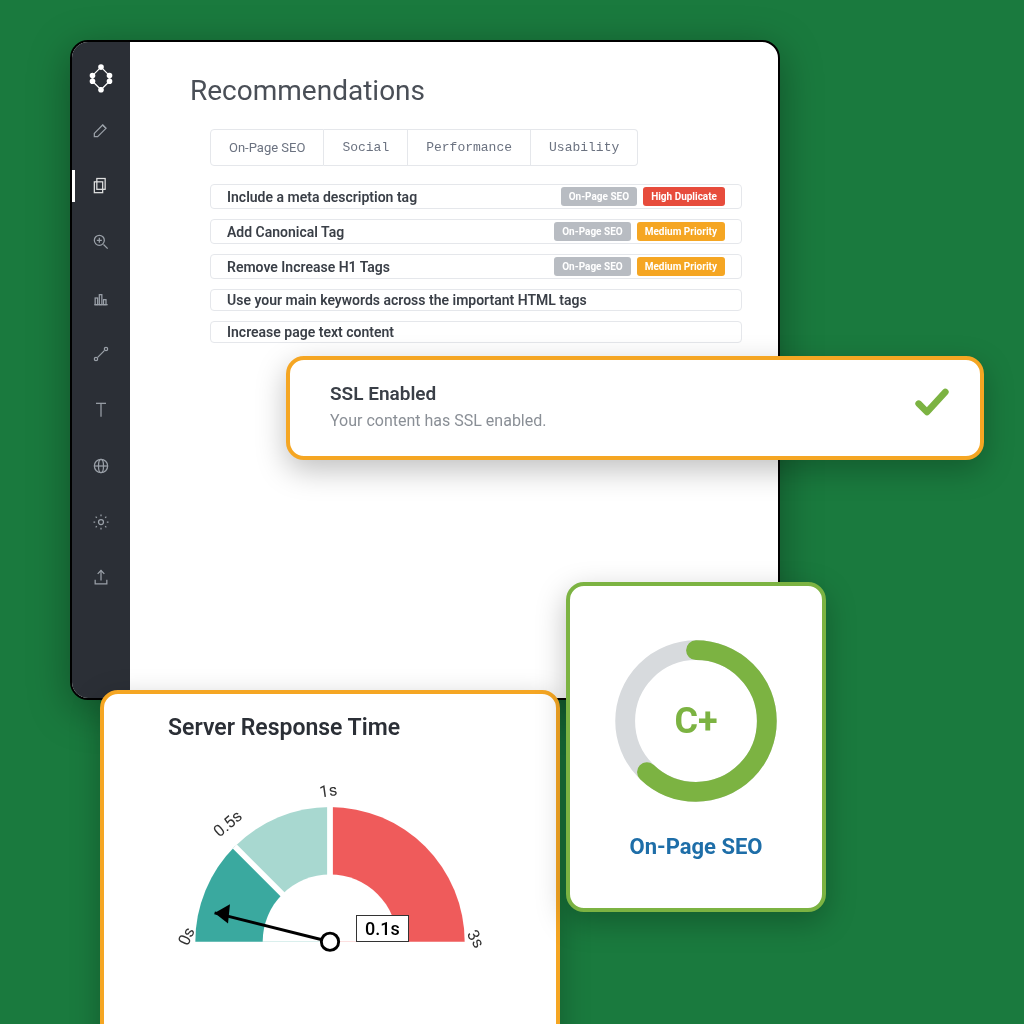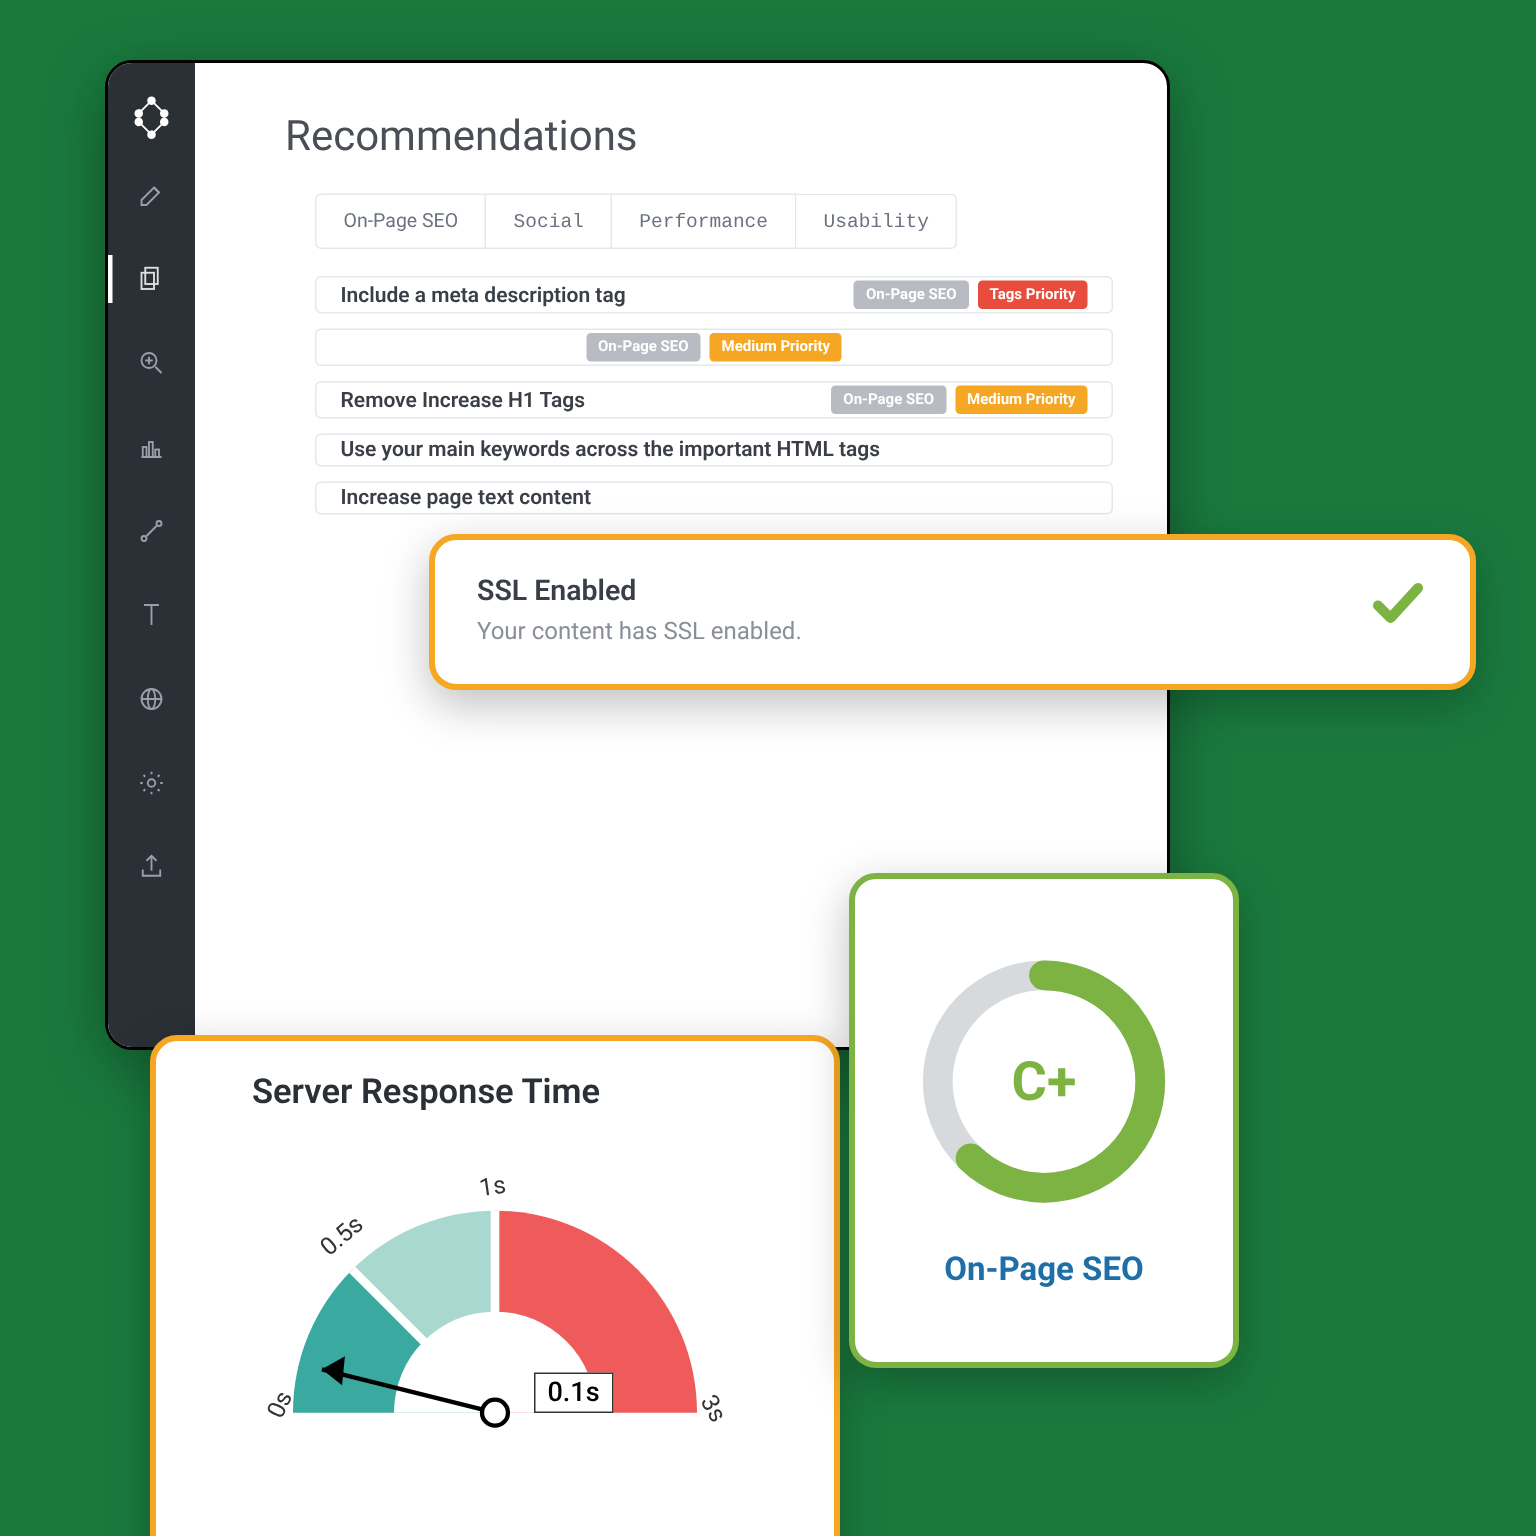--- a/index.html
+++ b/index.html
@@ -75,21 +75,21 @@
   .badge.med { background:#f5a623; }
   
   
   .ssl-card {
     position:absolute;
     left: 286px; top: 356px;
     width: 698px;
     background:#fff;
     border: 4px solid #f5a623;
     border-radius: 18px;
-    padding: 22px 28px 26px 28px;
+    padding: 22px 28px 26px 40px;
     box-shadow: 0 10px 30px rgba(0,0,0,0.25);
   }
   .ssl-row { display:flex; align-items:flex-start; justify-content:space-between; }
   .ssl-row + .ssl-row { margin-top: 18px; }
   .ssl-text h3 { font-size:19px; color:#3a3f47; font-weight:600; margin-bottom:6px; }
   .ssl-text p { font-size:16px; color:#8a8f96; }
   .check { color:#7cb342; }
   .check svg { width:40px; height:40px; stroke:#7cb342; stroke-width:4; fill:none; stroke-linecap:round; stroke-linejoin:round; }
   
   
@@ -210,24 +210,25 @@
       <div class="tab">On-Page SEO</div>
       <div class="tab">Social</div>
       <div class="tab">Performance</div>
       <div class="tab">Usability</div>
     </div>
     <div class="rec-list">
       <div class="rec-item">
         <div class="rec-title">Include a meta description tag</div>
         <div class="badges">
           <span class="badge cat">On-Page SEO</span>
-          <span class="badge high">Tags Priority</span>
+          <span class="badge high">High Duplicate</span>
         </div>
       </div>
       <div class="rec-item">
+        <div class="rec-title">Add Canonical Tag</div>
         <div class="badges">
           <span class="badge cat">On-Page SEO</span>
           <span class="badge med">Medium Priority</span>
         </div>
       </div>
       <div class="rec-item">
         <div class="rec-title">Remove Increase H1 Tags</div>
         <div class="badges">
           <span class="badge cat">On-Page SEO</span>
           <span class="badge med">Medium Priority</span>

